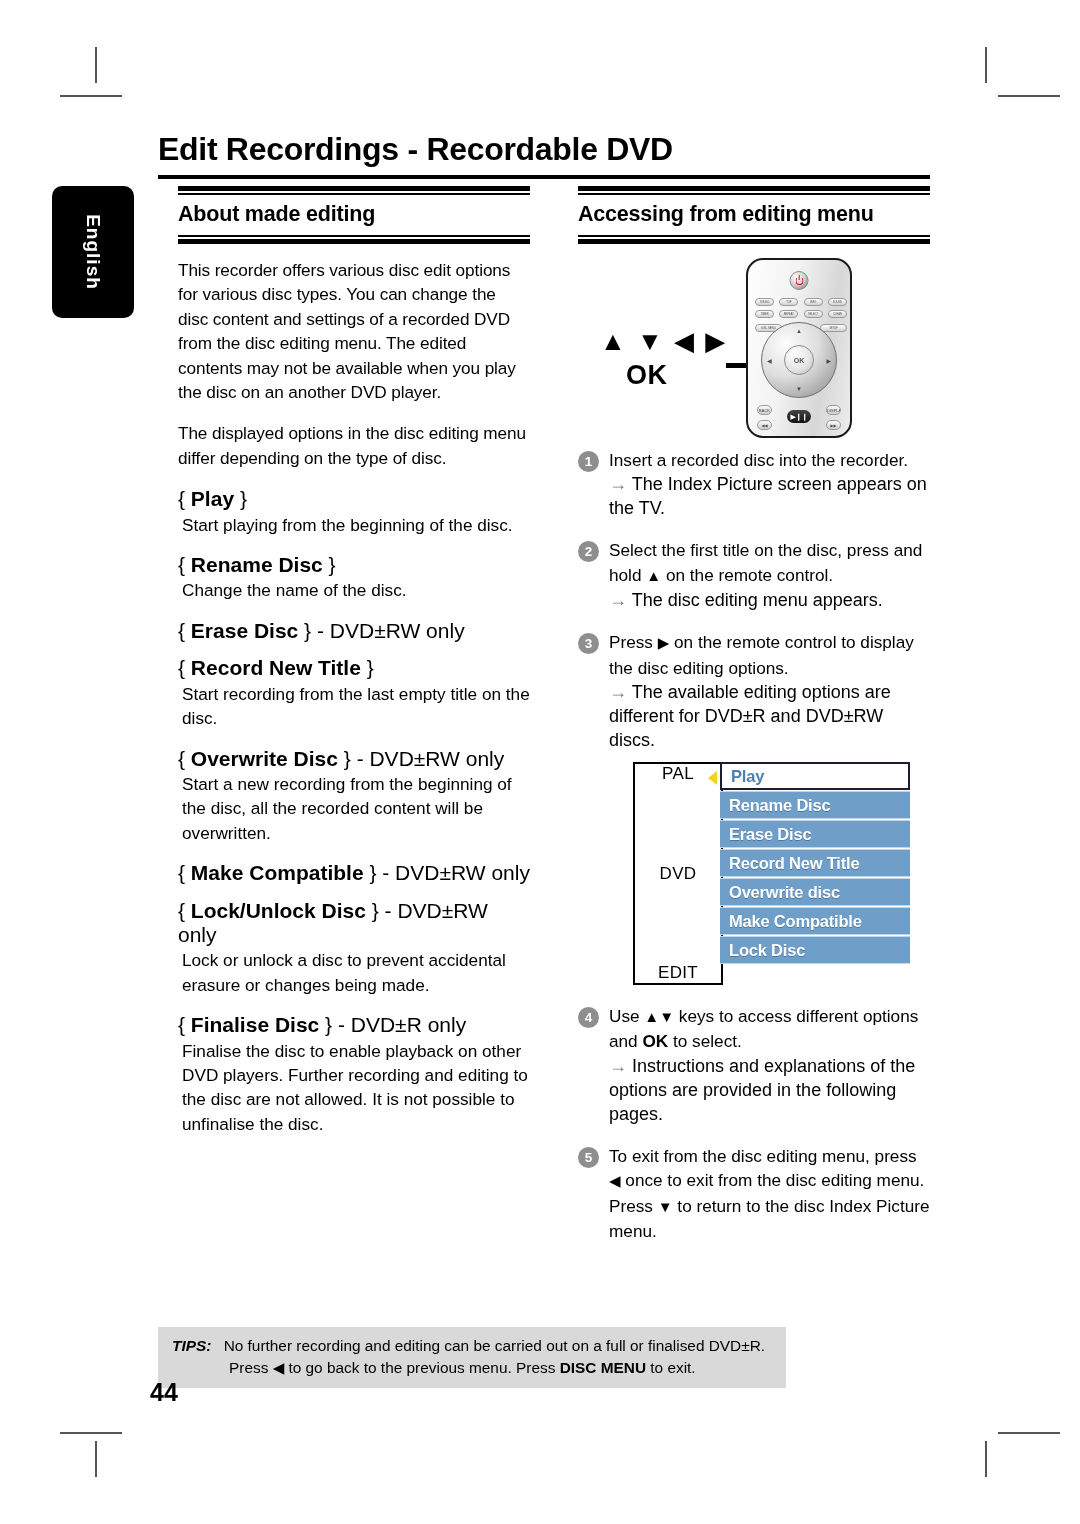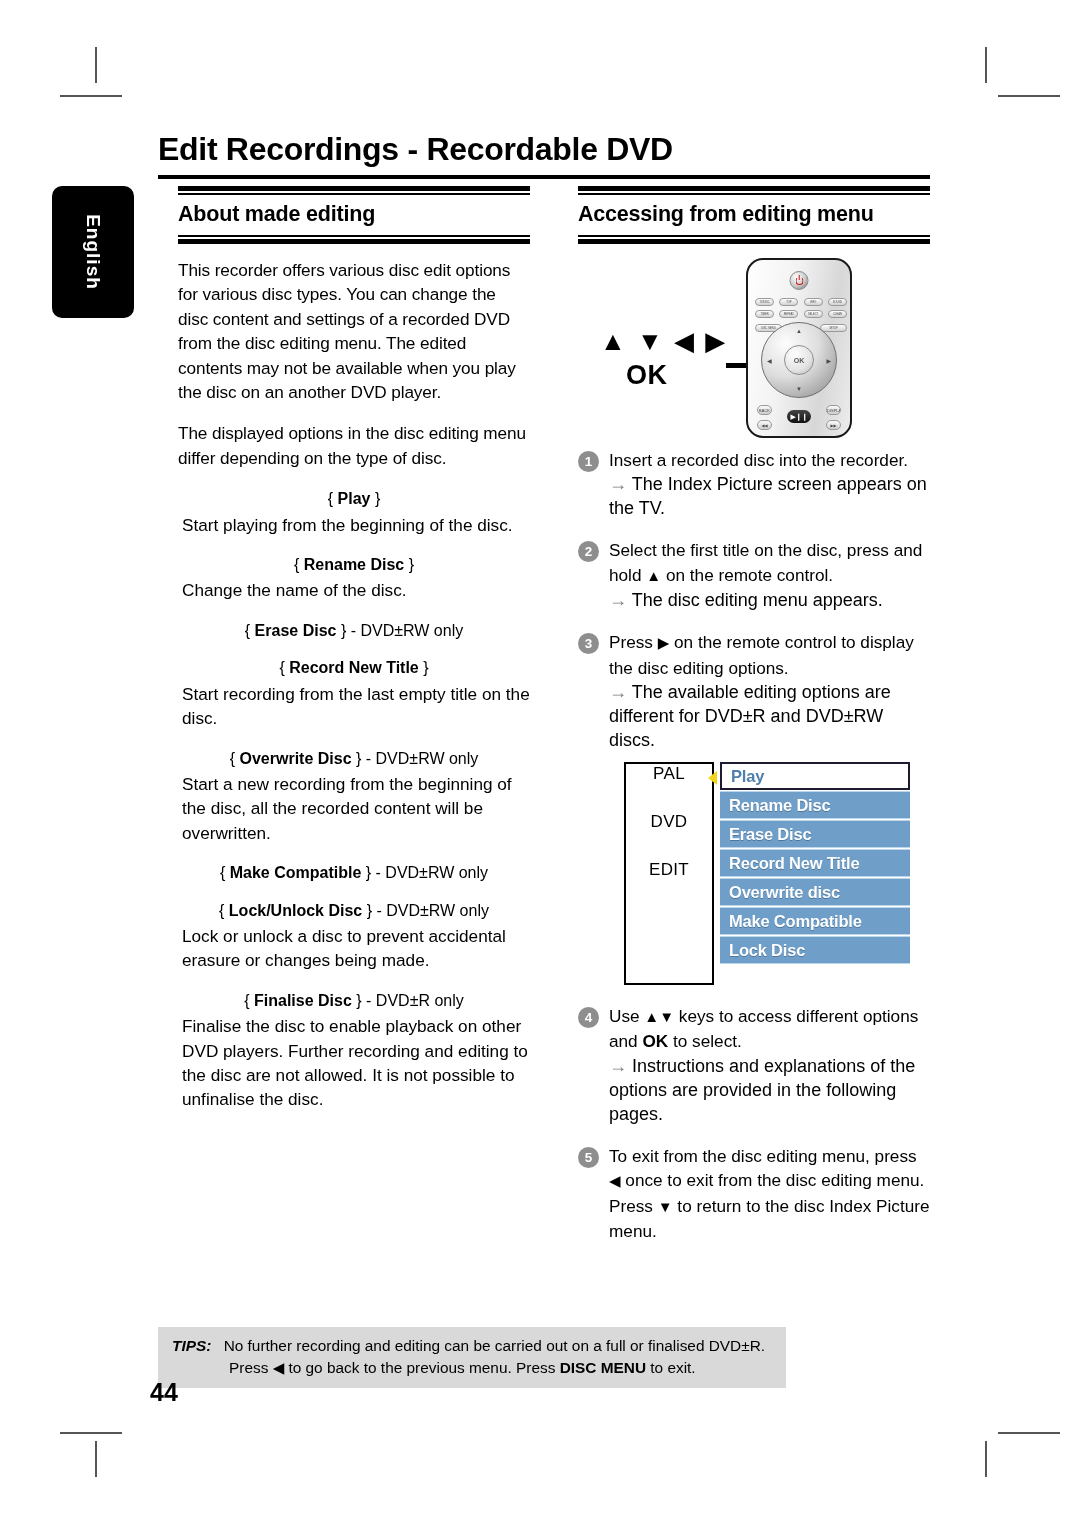--- a/index.html
+++ b/index.html
@@ -62,21 +62,21 @@
   }
 
   
   p.body {
     margin:0 0 17px 0;
     font-size:17.2px; line-height:24.4px;
     letter-spacing:-0.1px;
   }
   .opt-head {
     margin:13px 0 1px 0;
-    font-size:16px; line-height:24.4px;text-align:center;
+    font-size:21px; line-height:24.4px;
   }
   .opt-head b { font-weight:bold; }
   .opt-head .suffix { font-weight:normal; }
   p.opt-body { margin:0 0 16px 4px; font-size:17.2px; line-height:24.4px; }
 
   
   .step { position:relative; padding-left:31px; margin-bottom:18px; }
   .step .num {
     position:absolute; left:0; top:3px;
     width:21px; height:21px; border-radius:50%;
@@ -162,23 +162,23 @@
   }
   .sbtn {
     position:absolute; width:15px; height:10px; border-radius:5px;
     background:linear-gradient(#fafafa,#cfcfcf); border:1px solid #9a9a9a;
     font-size:4px; color:#444; text-align:center; line-height:10px; overflow:hidden;
   }
 
   
   .osd { position:absolute; left:620px; top:760px; width:290px; height:228px; }
   .osd-left {
-    position:absolute; left:4px; top:2px; width:90px; height:223px;
+    position:absolute; left:13px; top:2px; width:90px; height:223px;
     border:2.5px solid #000; background:#fff;
-    display:flex; flex-direction:column; align-items:center; justify-content:flex-start;
+    display:flex; flex-direction:column; align-items:center; justify-content:space-between;
     gap:28px;
   }
   .osd-left div { font-size:17px; letter-spacing:0.3px; }
   .osd-arrow {
     position:absolute; left:88px; top:11px;
     width:0; height:0;
     border-top:7px solid transparent; border-bottom:7px solid transparent;
     border-right:9px solid #f2d51a;
   }
   .osd-list { position:absolute; left:100px; top:2px; width:190px; }

